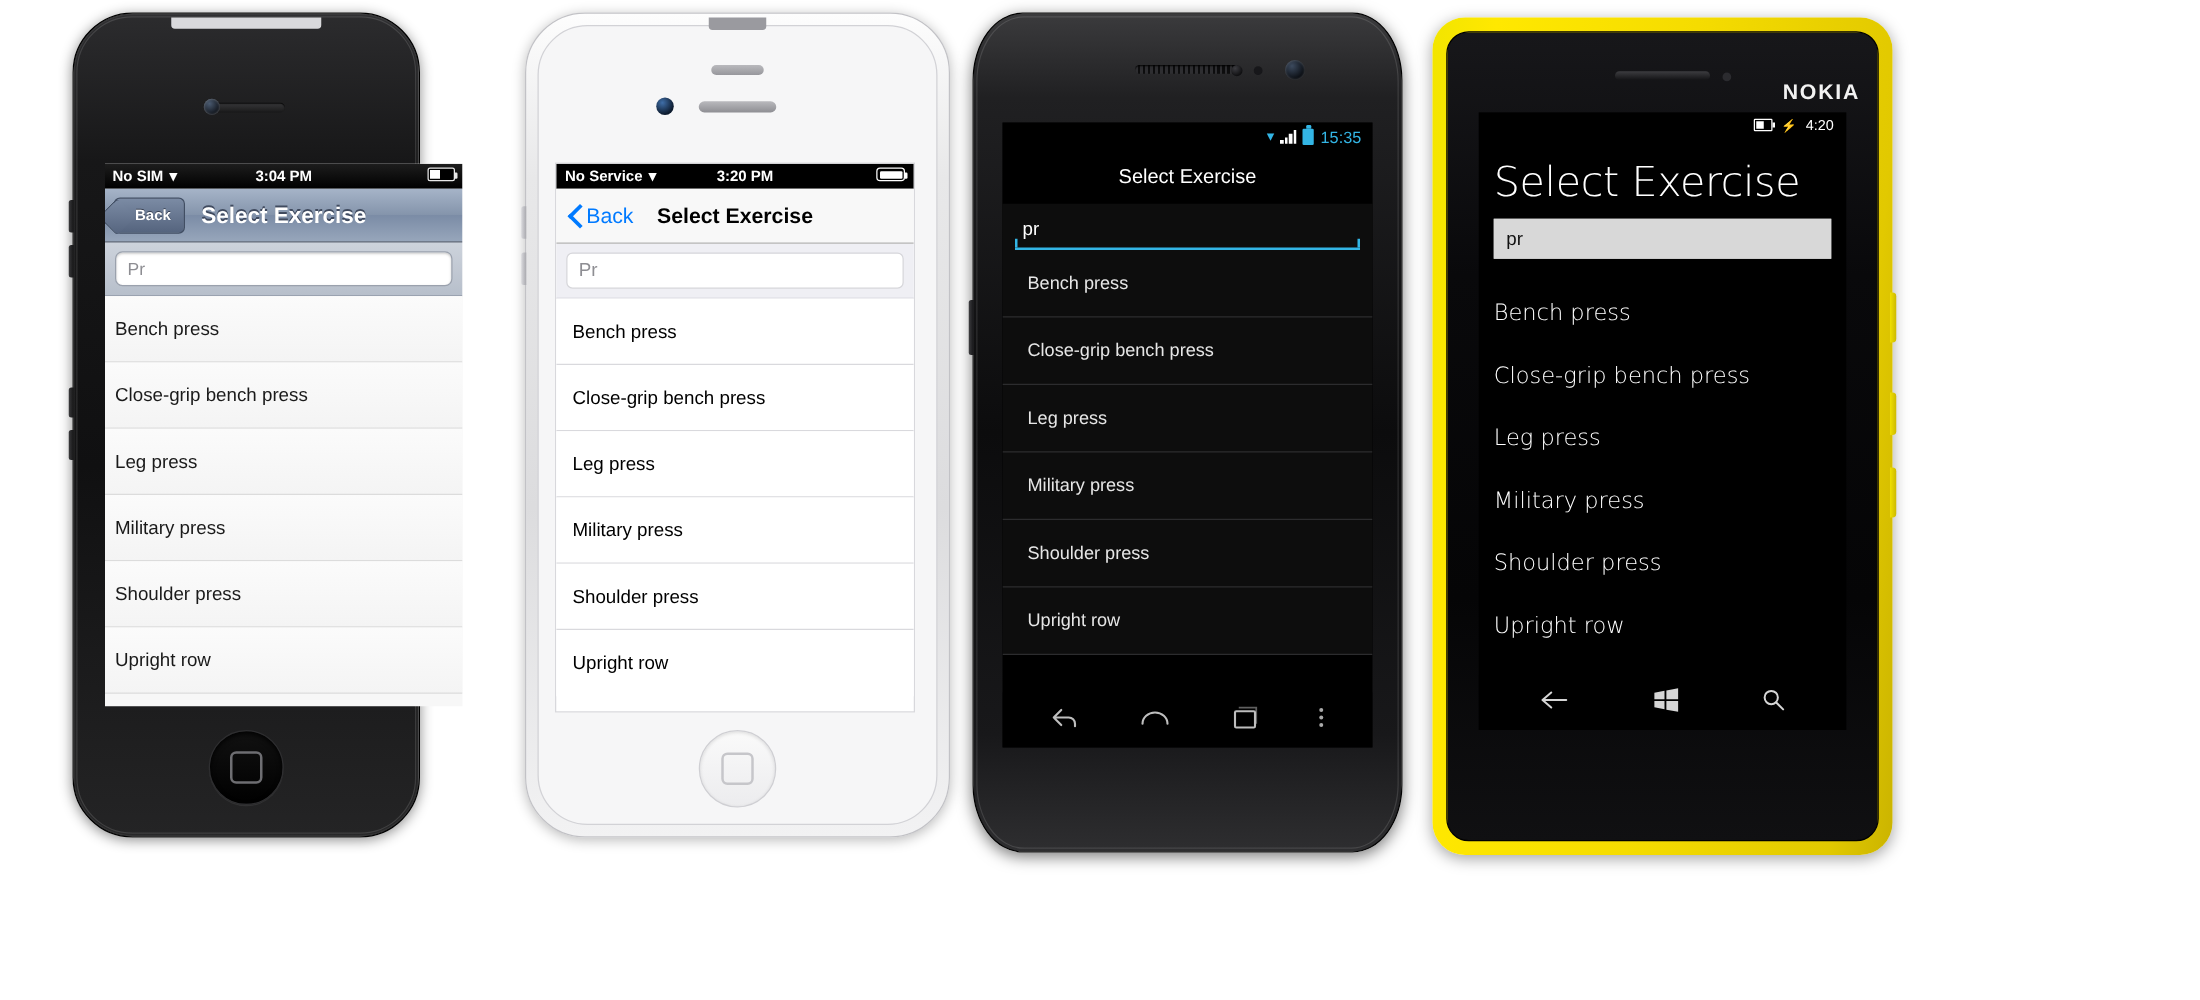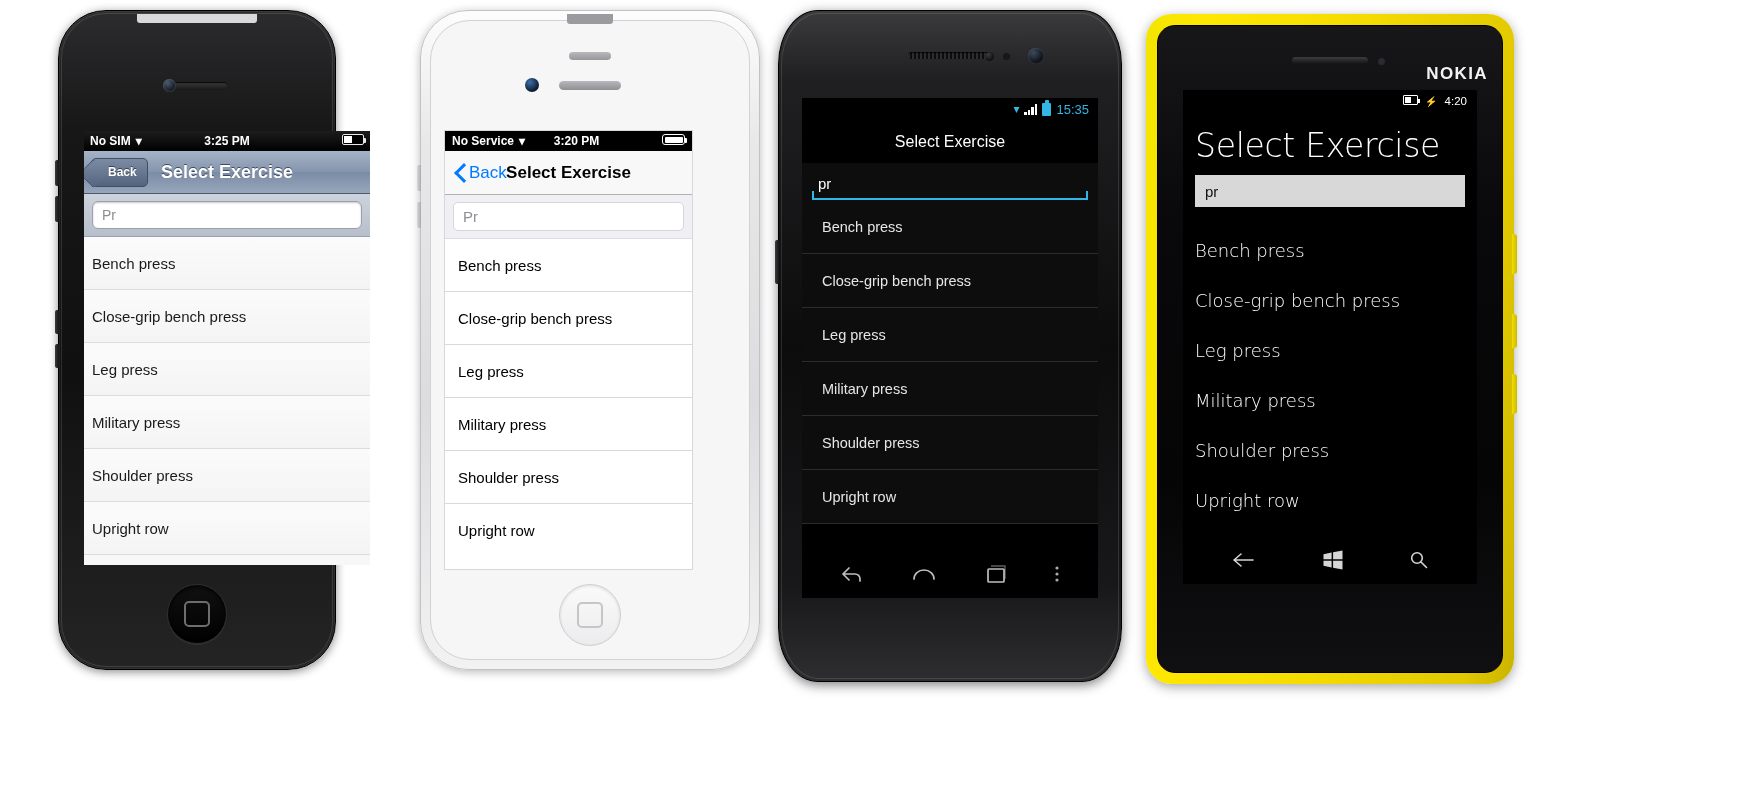--- a/index.html
+++ b/index.html
@@ -129,21 +129,21 @@
     background: linear-gradient(180deg,#fdfdfd 0%, #e8e8e9 20%, #dcdcde 60%, #f2f2f3 100%);
     border:1px solid #c2c2c6;
     box-shadow: 0 2px 10px rgba(0,0,0,.28);
   }
   #dev-ios7 .inner-dark {
     position:absolute; left:10px; top:10px; right:10px; bottom:10px;
     border-radius:40px; background:#f6f6f7;
     border:1px solid #d2d2d6;
   }
   #dev-ios7 .screen {
-    position:absolute; left:24px; top:120px; width:249px; height:440px;
+    position:absolute; left:24px; top:120px; width:288px; height:440px;
     background:#fff; overflow:hidden; border:1px solid #d8d8dc;
   }
   #dev-ios7 .speaker {
     position:absolute; left:50%; top:71px; transform:translateX(-50%);
     width:62px; height:9px; border-radius:5px;
     background: linear-gradient(180deg,#b9b9bd,#8e8e93);
   }
   #dev-ios7 .speaker2 {
     position:absolute; left:50%; top:42px; transform:translateX(-50%);
     width:42px; height:8px; border-radius:4px;
@@ -388,21 +388,21 @@
     <div class="btn-side" style="top:334px;height:24px;"></div>
     <div class="speaker"></div>
     <div class="camera"></div>
 
     <div class="screen">
       <div class="ios6-status">
         <span class="left">
           <span>No SIM</span>
           <span class="wifi6">▾</span>
         </span>
-        <span class="time">3:25 PM</span>
+        <span class="time">3:04 PM</span>
         <span class="right"><span class="batt6"><i></i></span></span>
       </div>
 
       <div class="ios6-navbar">
         <div class="ios6-back">
           <span>Back</span>
         </div>
         <div class="title">Select Exercise</div>
       </div>
 

